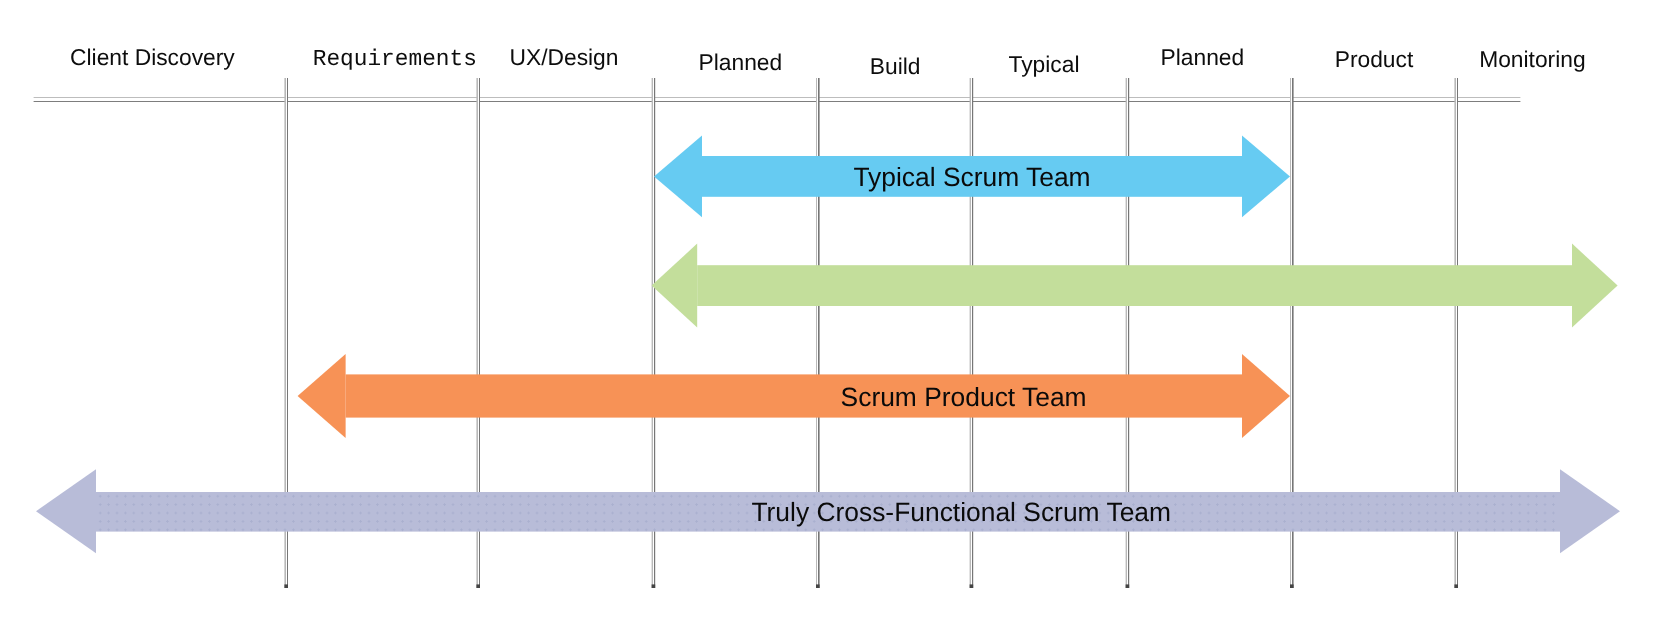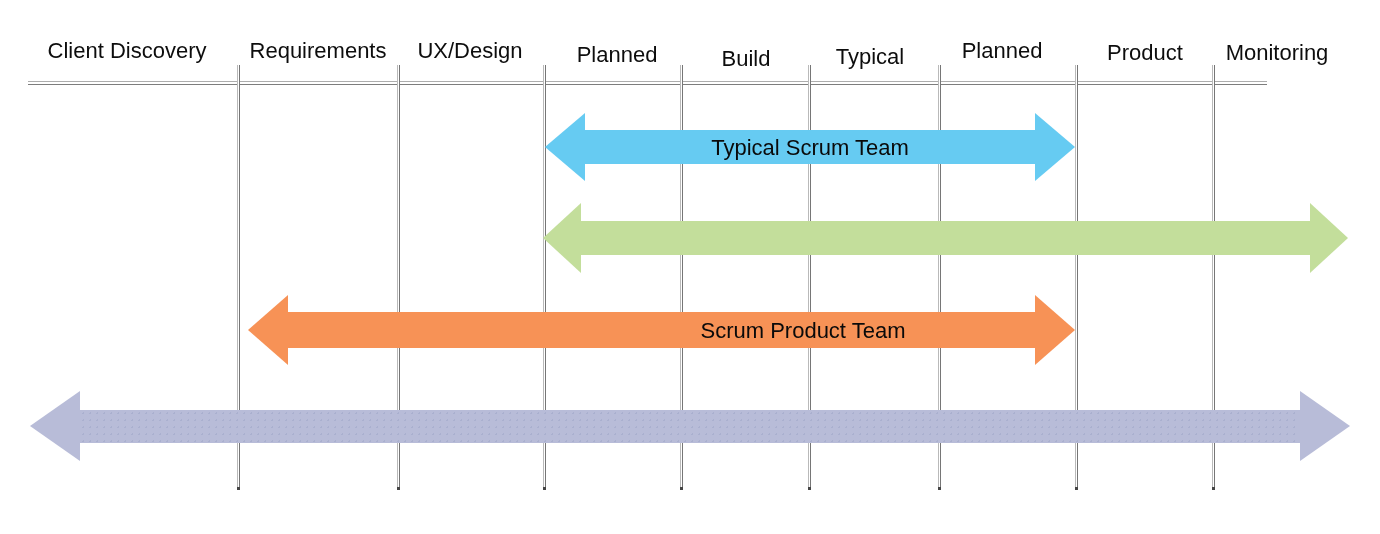--- a/index.html
+++ b/index.html
@@ -13,21 +13,21 @@
     width: 1380px;
     height: 534px;
     background: #ffffff;
     overflow: hidden;
   }
 
   
   .stage-label {
     position: absolute;
     transform: translateX(-50%);
-    font-size: 22px;
+    font-size: 19px;
     color: #0d0d0d;
     white-space: nowrap;
   }
 
   
   .hline {
     position: absolute;
     left: 28px;
     top: 81px;
     width: 1239px;
@@ -106,21 +106,21 @@
     white-space: nowrap;
   }
 </style>
 </head>
 <body>
 
 <div class="canvas">
 
   <div>
     <div class="stage-label" style="left:127px;  top:38px;">Client Discovery</div>
-    <div class="stage-label" style="left:318px;  top:38px;">Requirements</div>
+    <div class="stage-label" style="left:329px;  top:38px;font-family:Liberation Mono, monospace;">Requirements</div>
     <div class="stage-label" style="left:470px;  top:38px;">UX/Design</div>
     <div class="stage-label" style="left:617px;  top:42px;">Planned</div>
     <div class="stage-label" style="left:746px;  top:46px;">Build</div>
     <div class="stage-label" style="left:870px;  top:44px;">Typical</div>
     <div class="stage-label" style="left:1002px; top:38px;">Planned</div>
     <div class="stage-label" style="left:1145px; top:40px;">Product</div>
     <div class="stage-label" style="left:1277px; top:40px;">Monitoring</div>
   </div>
 
   <div class="hline"></div>
@@ -152,14 +152,15 @@
     <div class="bar"></div>
     <div class="tri tri-right"></div>
   </div>
   <div class="arrow-text" style="left:803px; top:331px;">Scrum Product Team</div>
 
   <div class="arrow arrow-gray">
     <div class="tri tri-left"></div>
     <div class="bar"></div>
     <div class="tri tri-right"></div>
   </div>
+  <div class="arrow-text" style="left:801px; top:427px;">Truly Cross-Functional Scrum Team</div>
 
 </div>
 
 </body></html>

